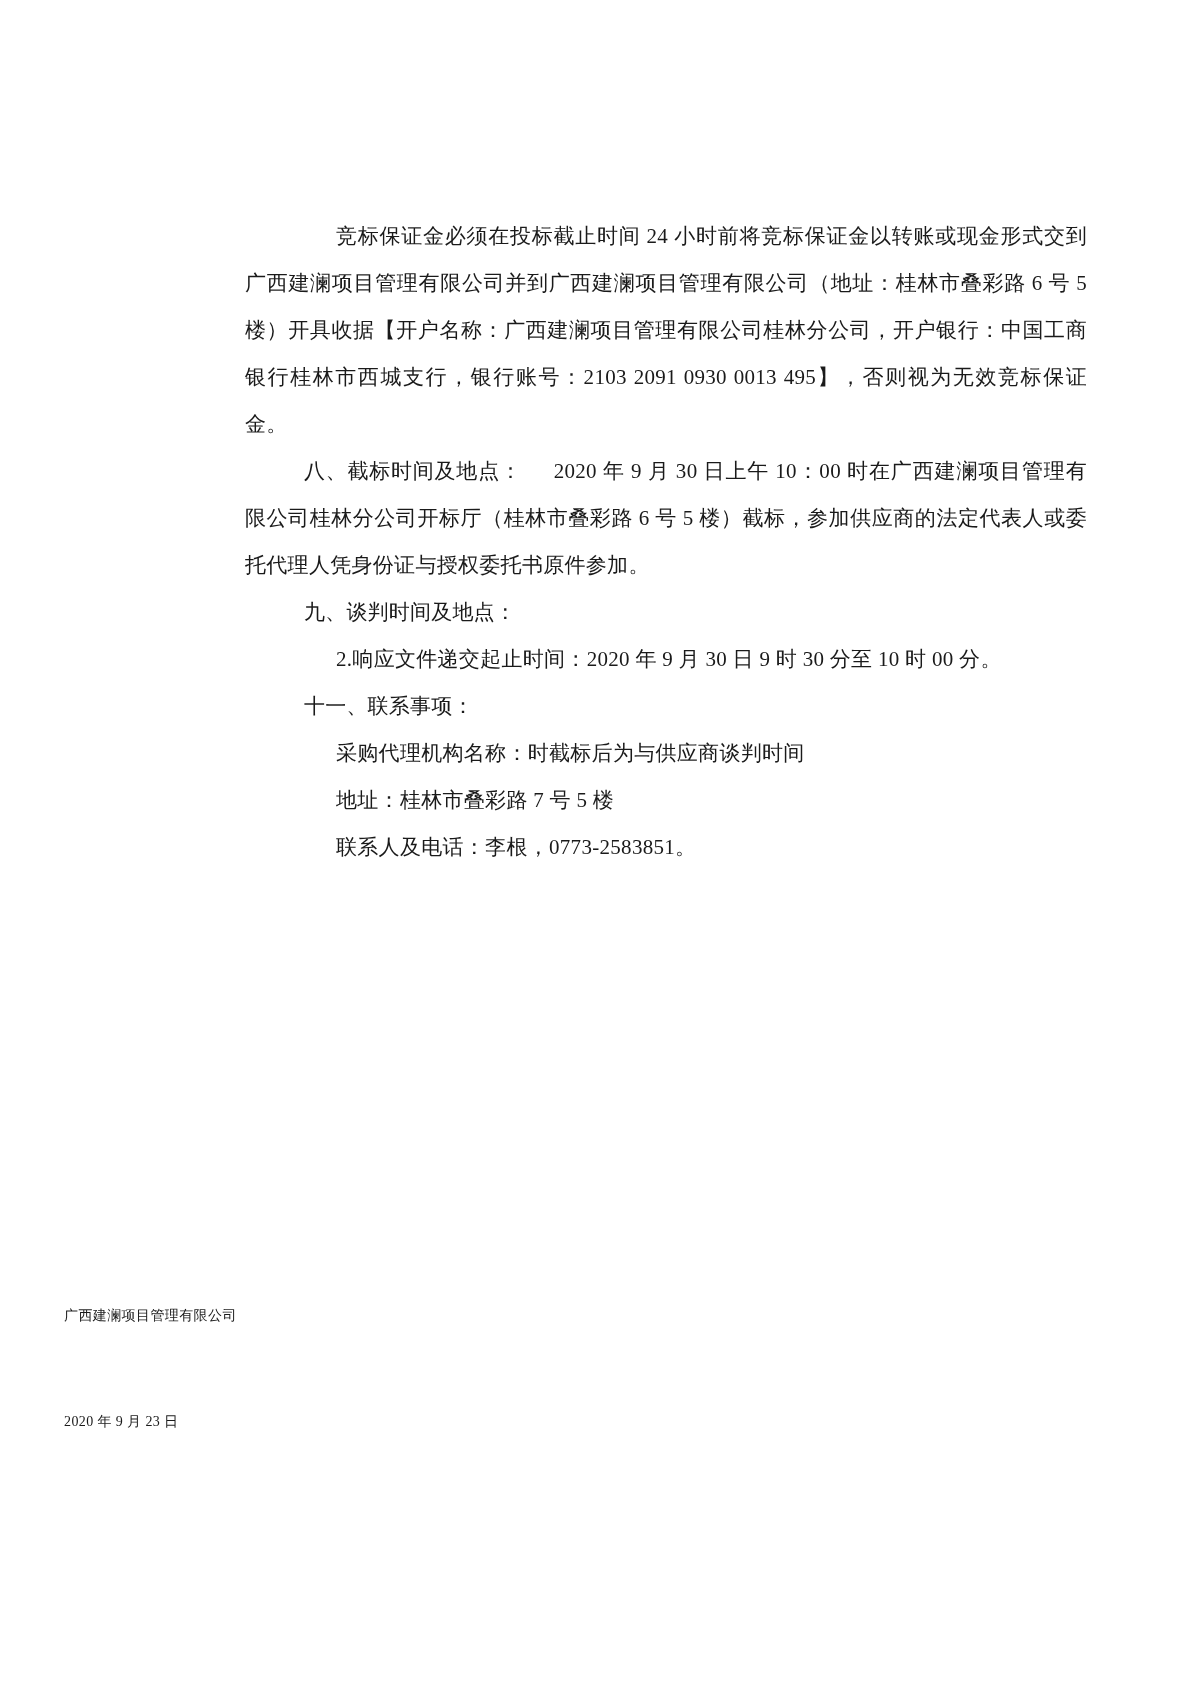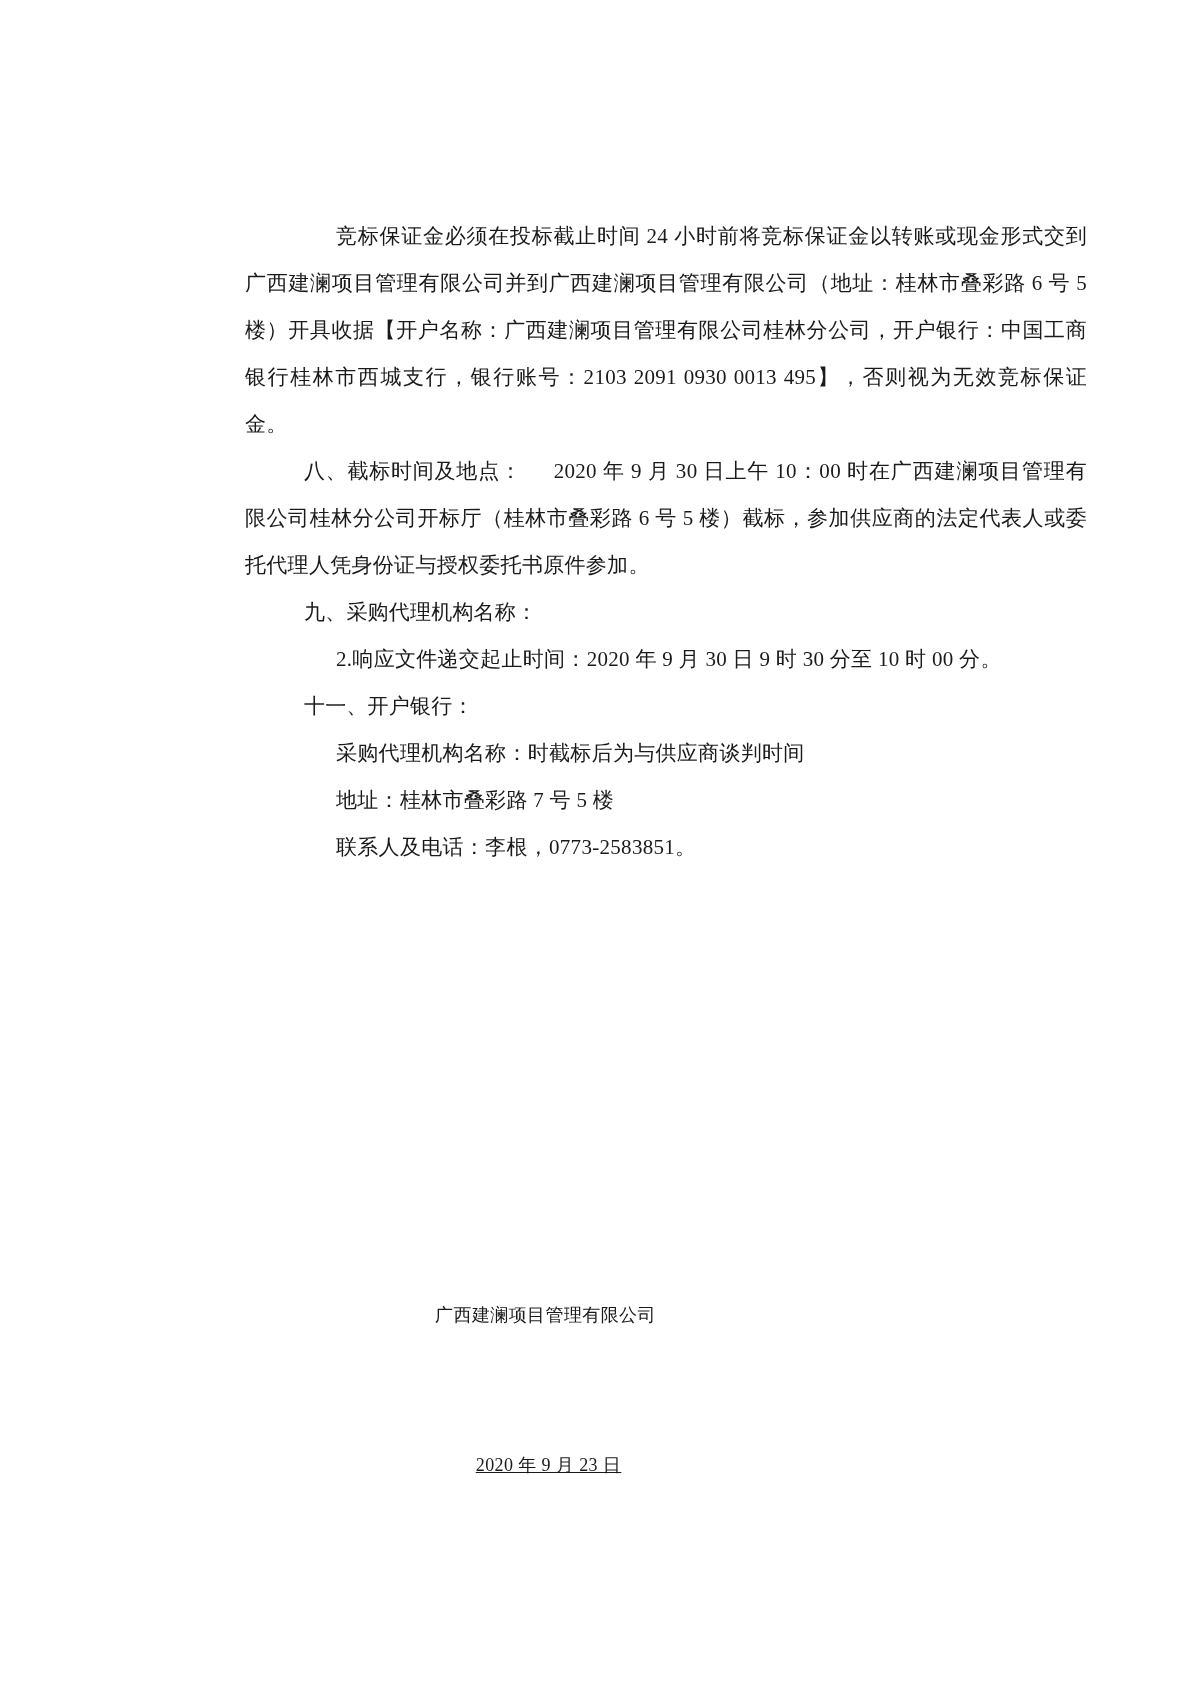--- a/index.html
+++ b/index.html
@@ -35,46 +35,46 @@
     font-weight: normal;
     font-family: "DejaVu Sans", "Liberation Sans", sans-serif;
     letter-spacing: 0.2px;
   }
   .url {
     white-space: nowrap;
   }
   .sig-line {
     position: absolute;
     left: 0;
-    text-align: center;
-    font-size: 18px;
+    text-align: left;
+    font-size: 14px;
     line-height: 47px;
     letter-spacing: 0.4px;
   }
   .sig-company { top: 1228px; right: 172px; }
-  .sig-date    { top: 1378px; right: 166px; text-decoration: underline; }
+  .sig-date    { top: 1334px; right: 166px; }
 </style>
 </head>
 <body>
 
 <div class="page">
 
   <div class="doc-body">
 
     <p class="para"><span class="lead"></span><span>竞标保证金必须在投标截止时间 24 小时前将竞标保证金以转账或现金形式交到广西建澜项目管理有限公司并到广西建澜项目管理有限公司（地址：桂林市叠彩路 6 号 5 楼）开具收据【开户名称：广西建澜项目管理有限公司桂林分公司，开户银行：中国工商银行桂林市西城支行，银行账号：2103 2091 0930 0013 495】，否则视为无效竞标保证金。</span></p>
 
     <p class="para"><span class="lead">八、截标时间及地点：</span><span>2020 年 9 月 30 日上午 10：00 时在广西建澜项目管理有限公司桂林分公司开标厅（桂林市叠彩路 6 号 5 楼）截标，参加供应商的法定代表人或委托代理人凭身份证与授权委托书原件参加。</span></p>
 
-    <p class="para"><span class="lead">九、采购代理机构名称：</span><span></span></p>
+    <p class="para"><span class="lead">九、谈判时间及地点：</span><span></span></p>
 
 
     <p class="para"><span class="lead"></span><span>2.响应文件递交起止时间：2020 年 9 月 30 日 9 时 30 分至 10 时 00 分。</span></p>
 
 
-    <p class="para"><span class="lead">十一、开户银行：</span><span></span></p>
+    <p class="para"><span class="lead">十一、联系事项：</span><span></span></p>
 
     <p class="para"><span class="lead"></span><span>采购代理机构名称：时截标后为与供应商谈判时间</span></p>
 
     <p class="para"><span class="lead"></span><span>地址：桂林市叠彩路 7 号 5 楼</span></p>
 
     <p class="para"><span class="lead"></span><span>联系人及电话：李根，0773-2583851。</span></p>
 
   </div>
 
   <div class="sig-line sig-company">广西建澜项目管理有限公司</div>

